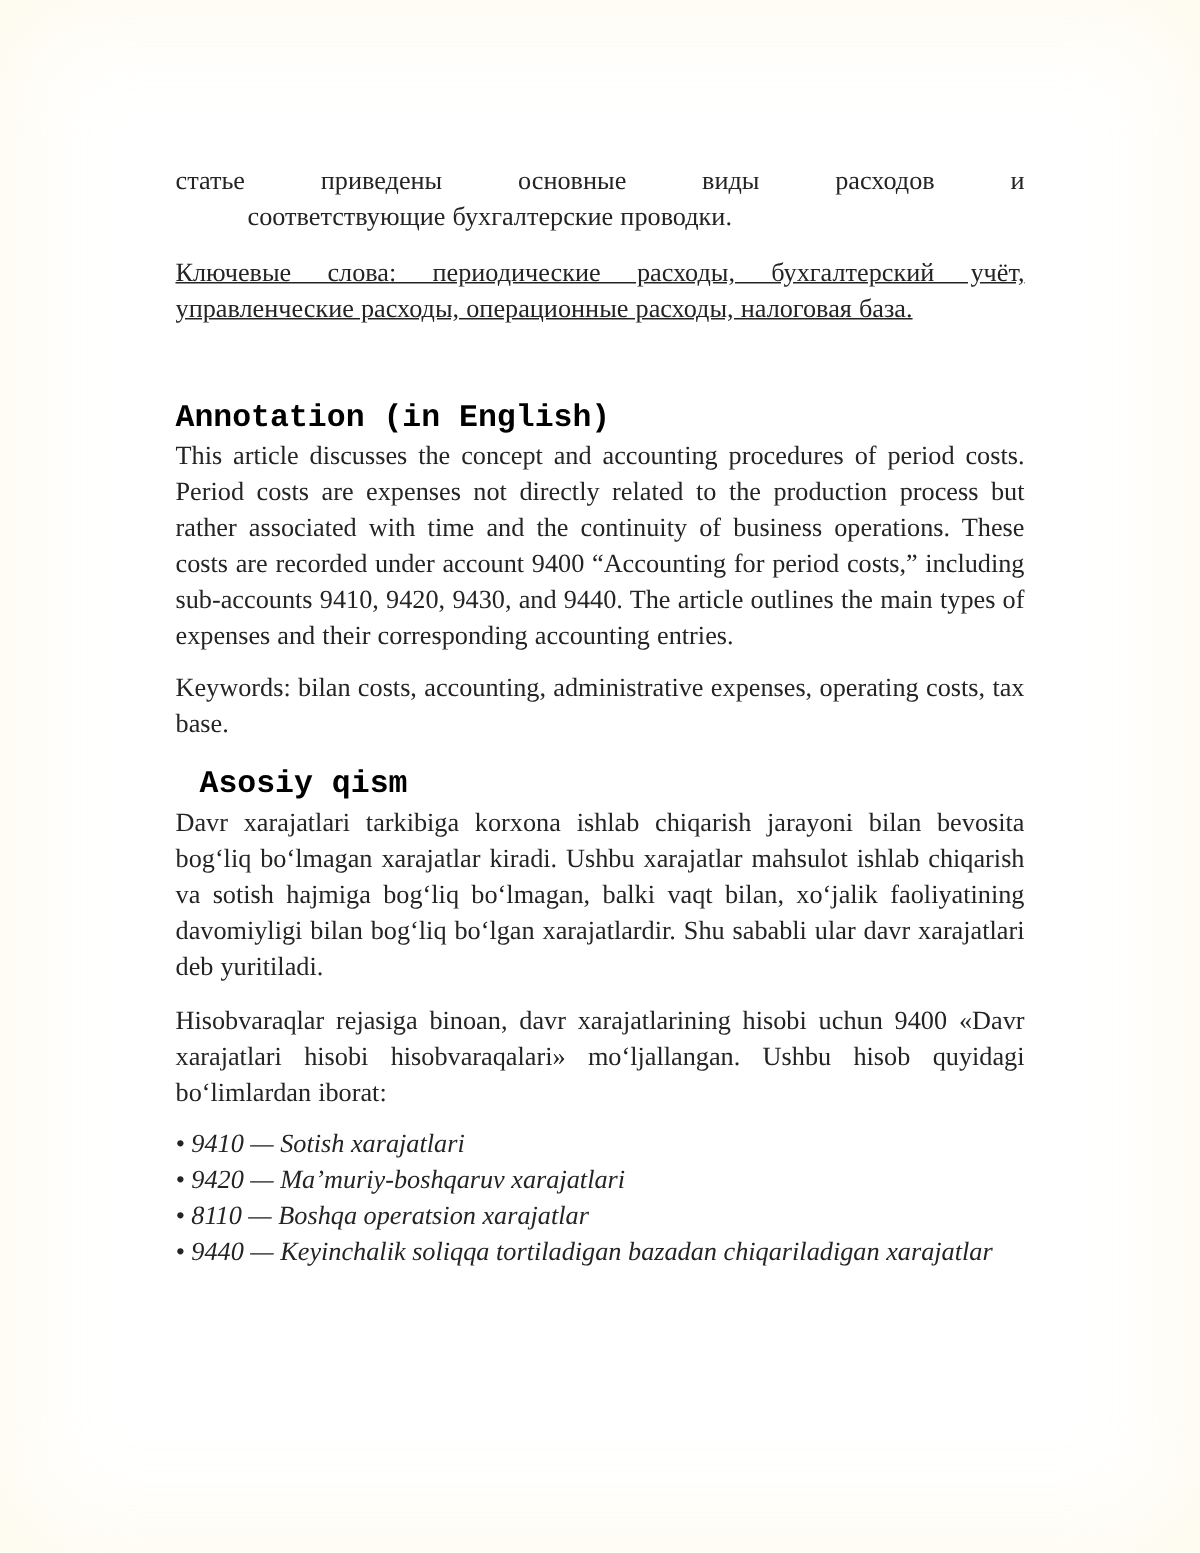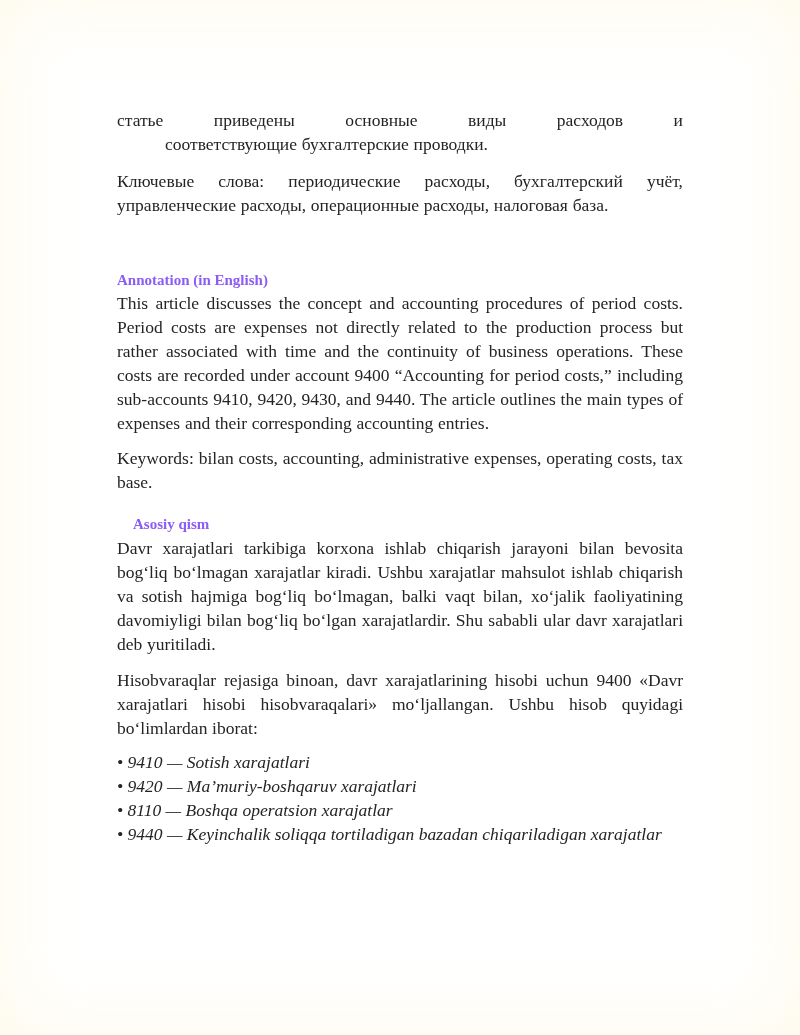--- a/index.html
+++ b/index.html
@@ -43,27 +43,27 @@
     display: block;
     text-align: justify;
     text-align-last: justify;
   }
   .line {
     display: block;
     text-align: left;
     text-align-last: left;
     margin-left: 48px;
   }
-  .keywords-ru { margin-bottom: 0; }
+  .keywords-ru { margin-bottom: 0; text-decoration: underline; }
   .heading {
-    font-family: Liberation Serif, serif;
+    font-family: Liberation Mono, monospace;
     font-weight: bold;
-    font-size: 15px;
+    font-size: 21px;
     line-height: 20px;
-    color: #8b5cf6;
+    color: #000000;
     margin: 0;
   }
   .annotation-heading { margin: 53px 0 1px 0; }
   .annotation-body { margin-bottom: 11px; }
   .keywords-en { margin-bottom: 0; }
   .main-heading { margin: 20px 0 2px 16px; }
   .uzbek-para-1 { margin-bottom: 12px; }
   .uzbek-para-2 { margin-bottom: 10px; }
   .list { margin: 0; font-style: italic; }
   .list-item {

